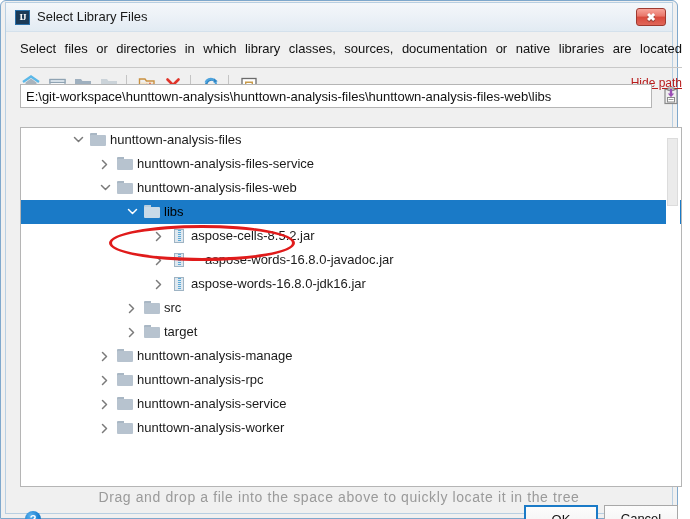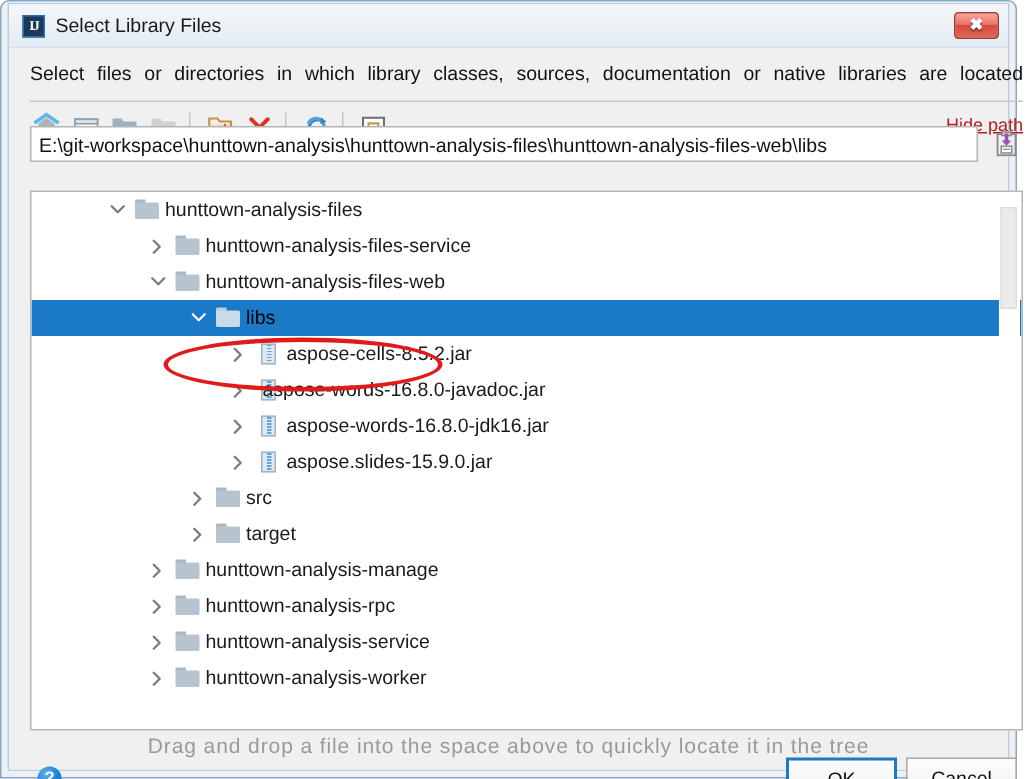--- a/index.html
+++ b/index.html
@@ -487,43 +487,32 @@
             </div>
             <div class="row">
               <div class="twisty" style="left: 131px;">
                 <svg width="9" height="11" viewBox="0 0 9 11">
                   <path d="M2.5 1.5 L6.5 5.5 L2.5 9.5" fill="none" stroke="#7a7a7a" stroke-width="1.5" stroke-linecap="round" stroke-linejoin="round"></path>
                 </svg>
               </div>
               <div class="icon" style="left: 150px;">
                 <div class="jar"></div>
               </div>
-              <div class="label" style="left: 154px;">aspose-words-16.8.0-javadoc.jar</div>
+              <div class="label" style="left: 184px;">aspose-words-16.8.0-javadoc.jar</div>
             </div>
             <div class="row">
               <div class="twisty" style="left: 131px;">
                 <svg width="9" height="11" viewBox="0 0 9 11">
                   <path d="M2.5 1.5 L6.5 5.5 L2.5 9.5" fill="none" stroke="#7a7a7a" stroke-width="1.5" stroke-linecap="round" stroke-linejoin="round"></path>
                 </svg>
               </div>
               <div class="icon" style="left: 150px;">
                 <div class="jar"></div>
               </div>
               <div class="label" style="left: 170px;">aspose-words-16.8.0-jdk16.jar</div>
-            </div>
-            <div class="row">
-              <div class="twisty" style="left: 131px;">
-                <svg width="9" height="11" viewBox="0 0 9 11">
-                  <path d="M2.5 1.5 L6.5 5.5 L2.5 9.5" fill="none" stroke="#7a7a7a" stroke-width="1.5" stroke-linecap="round" stroke-linejoin="round"></path>
-                </svg>
-              </div>
-              <div class="icon" style="left: 150px;">
-                <div class="jar"></div>
-              </div>
-              <div class="label" style="left: 170px;">aspose.slides-15.9.0.jar</div>
             </div>
             <div class="row">
               <div class="twisty" style="left: 104px;">
                 <svg width="9" height="11" viewBox="0 0 9 11">
                   <path d="M2.5 1.5 L6.5 5.5 L2.5 9.5" fill="none" stroke="#7a7a7a" stroke-width="1.5" stroke-linecap="round" stroke-linejoin="round"></path>
                 </svg>
               </div>
               <div class="icon" style="left: 123px;">
                 <div class="folder">
                   <div class="tab"></div>

